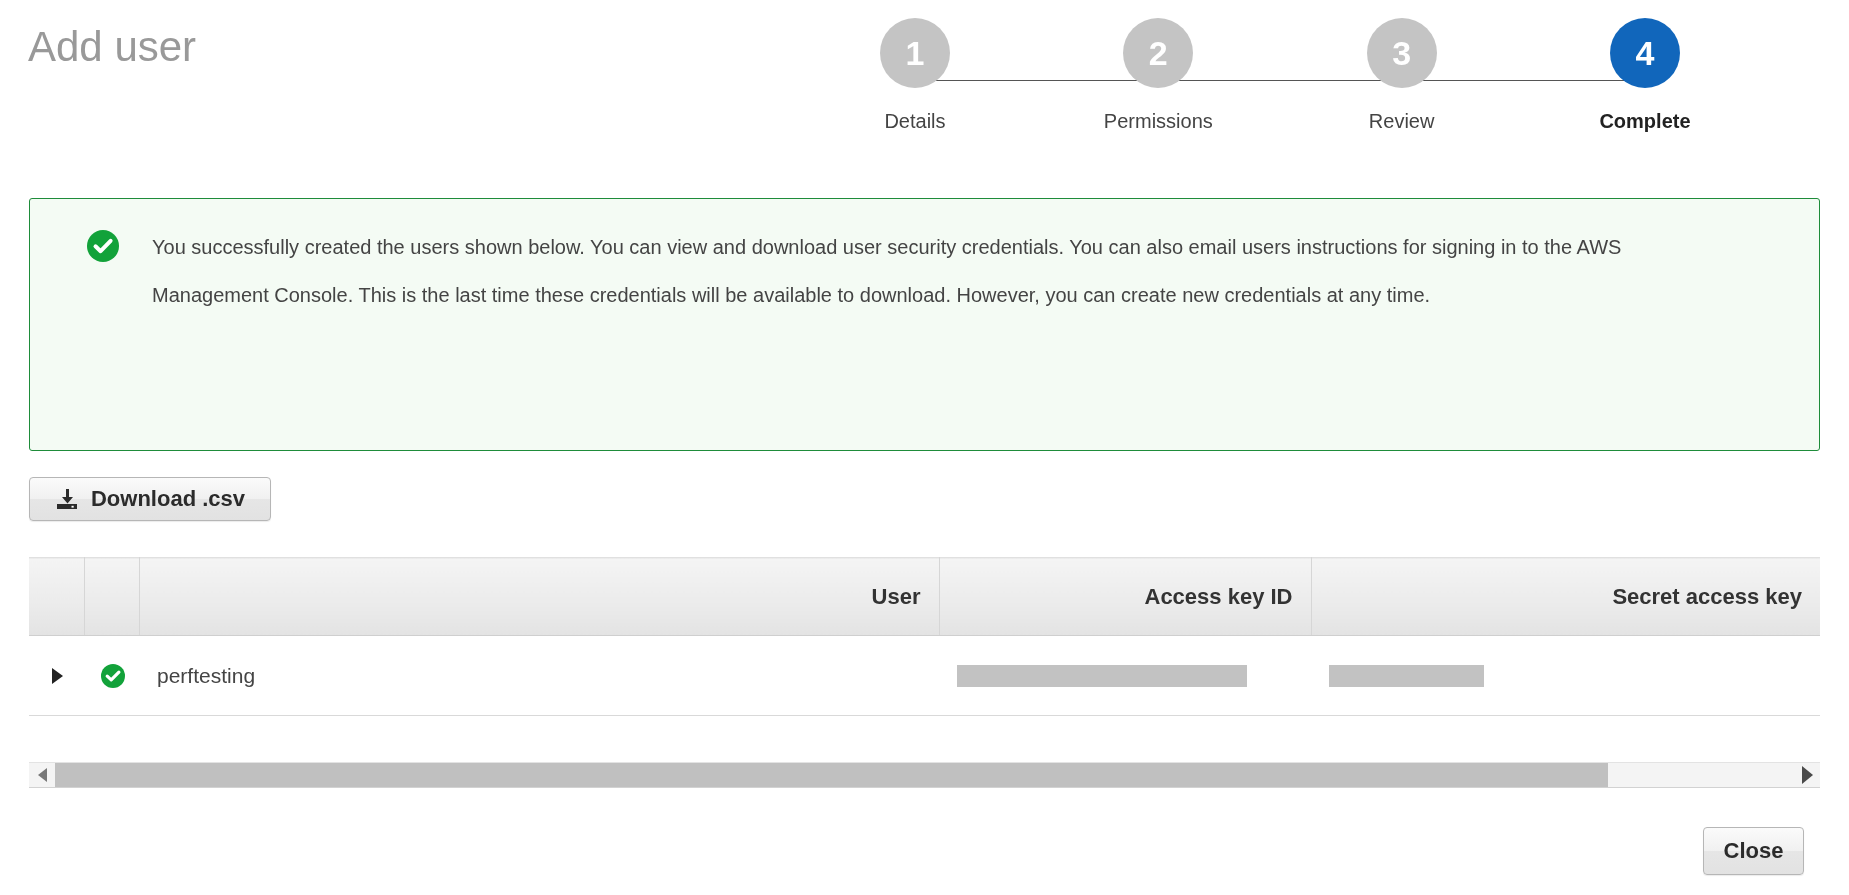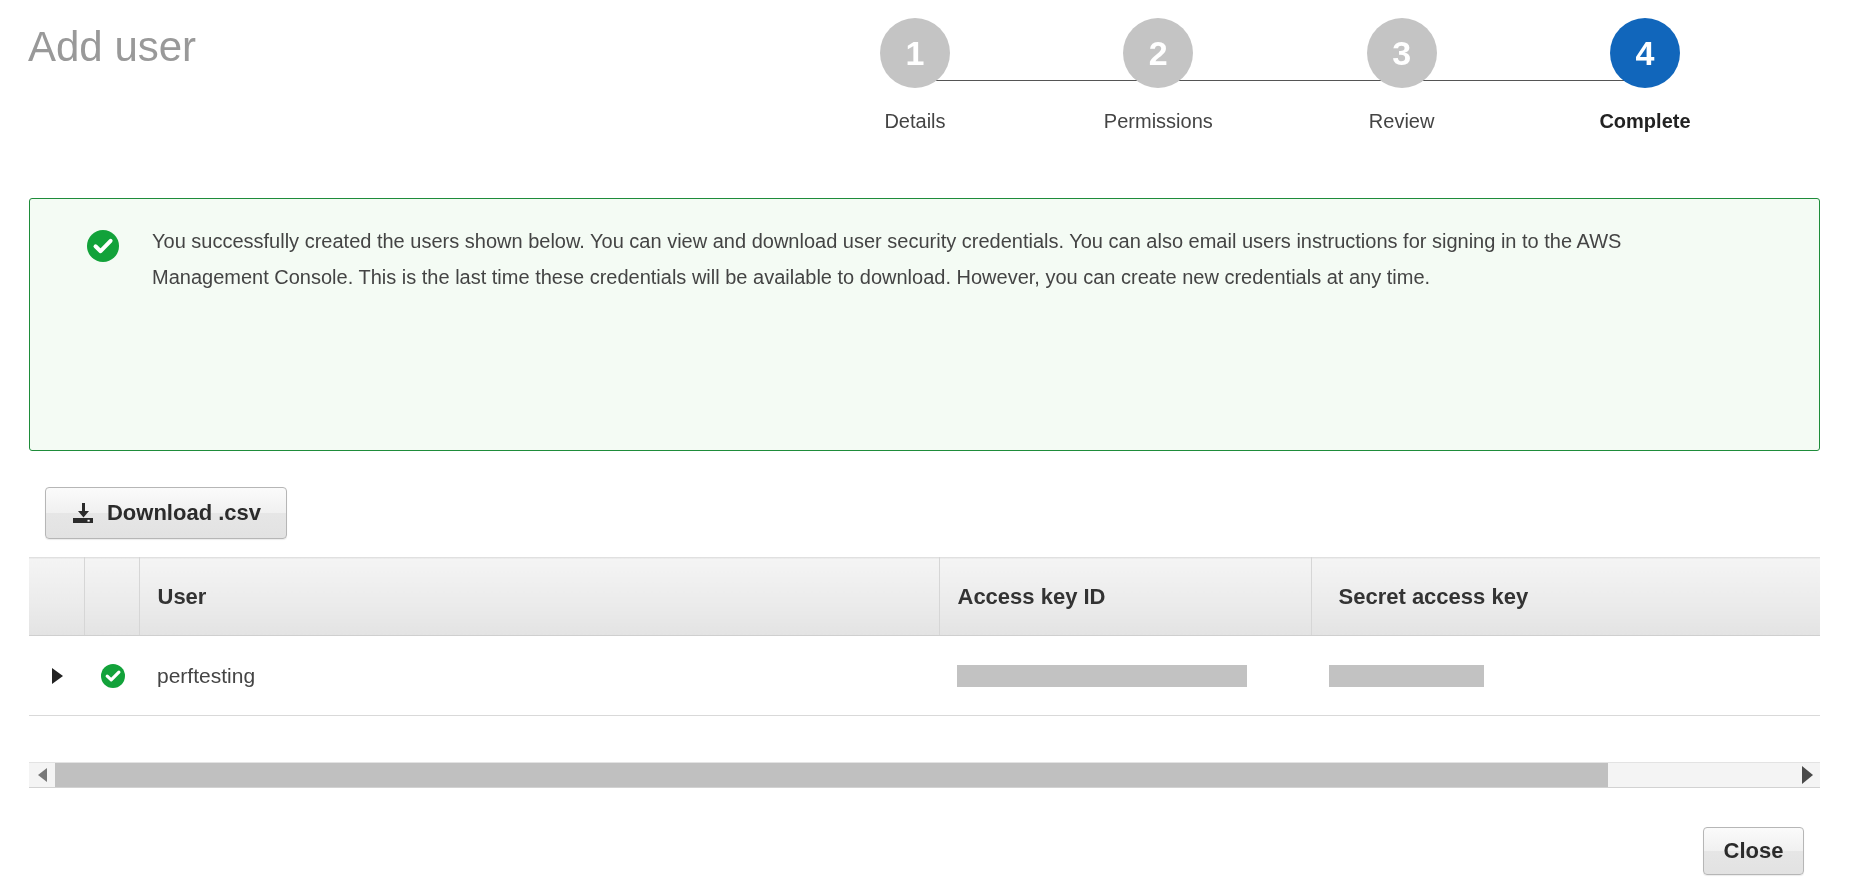--- a/index.html
+++ b/index.html
@@ -121,21 +121,21 @@
   }
   .alert-title {
     font-size: 27px;
     color: #108a2e;
     font-weight: 400;
     line-height: 32px;
     margin-bottom: 6px;
   }
   .alert-text {
     font-size: 20px;
-    line-height: 36px;
+    line-height: 48px;
     color: #444444;
     max-width: 1590px;
   }
 
   
   .btn {
     display: inline-flex;
     align-items: center;
     justify-content: center;
     box-sizing: border-box;
@@ -143,25 +143,24 @@
     border-radius: 4px;
     background: linear-gradient(to bottom, #fbfbfb 0%, #f0f0f0 50%, #e6e6e6 51%, #e2e2e2 100%);
     color: #2b2b2b;
     font-weight: 700;
     cursor: pointer;
     box-shadow: 0 1px 1px rgba(0,0,0,0.08);
   }
   .download-btn {
     position: absolute;
     left: 29px;
-    top: 487px;
+    top: 477px;
     width: 242px;
-    height: 52px;
+    height: 44px;
     font-size: 22px;
-    margin-left: 16px;
   }
   .download-icon {
     width: 24px;
     height: 24px;
     margin-right: 12px;
     display: block;
   }
 
   
   .table-wrap {
@@ -174,21 +173,21 @@
     width: 100%;
     border-collapse: collapse;
     table-layout: fixed;
   }
   .tbl thead th {
     height: 78px;
     background: linear-gradient(to bottom, #f4f4f4 0%, #ebebeb 60%, #e3e3e3 100%);
     border-right: 1px solid #d6d6d6;
     border-bottom: 1px solid #cfcfcf;
     border-top: 1px solid #e0e0e0;
-    text-align: left;
+    text-align: right;
     font-size: 22px;
     font-weight: 700;
     color: #333333;
     padding: 0 18px;
     box-sizing: border-box;
     vertical-align: middle;
   }
   .tbl thead th:last-child { border-right: none; padding-left: 27px; }
   .col-expand { width: 55px; }
   .col-status { width: 55px; }

